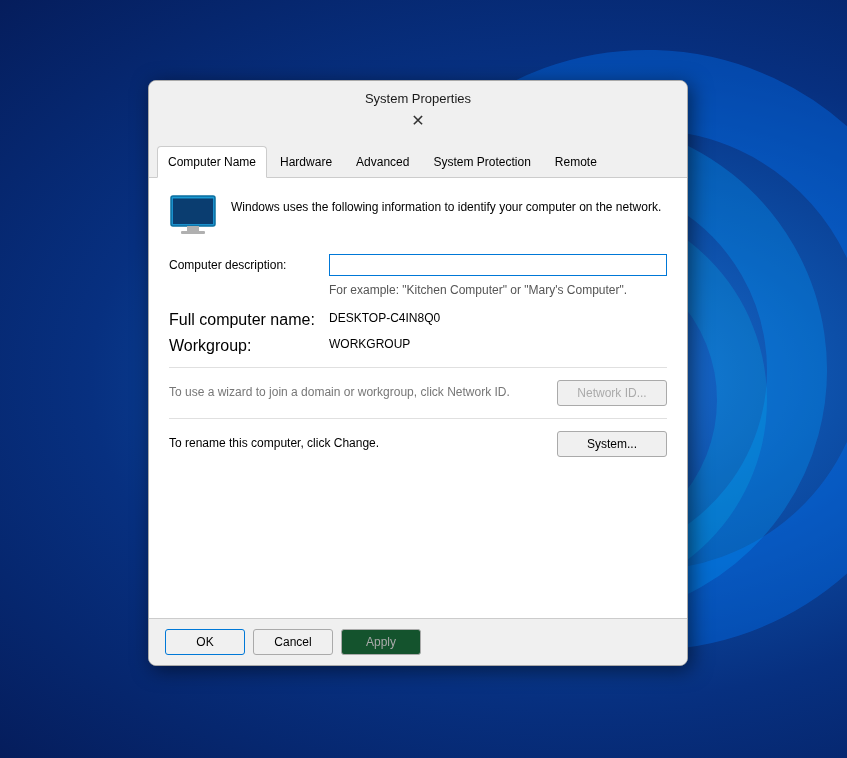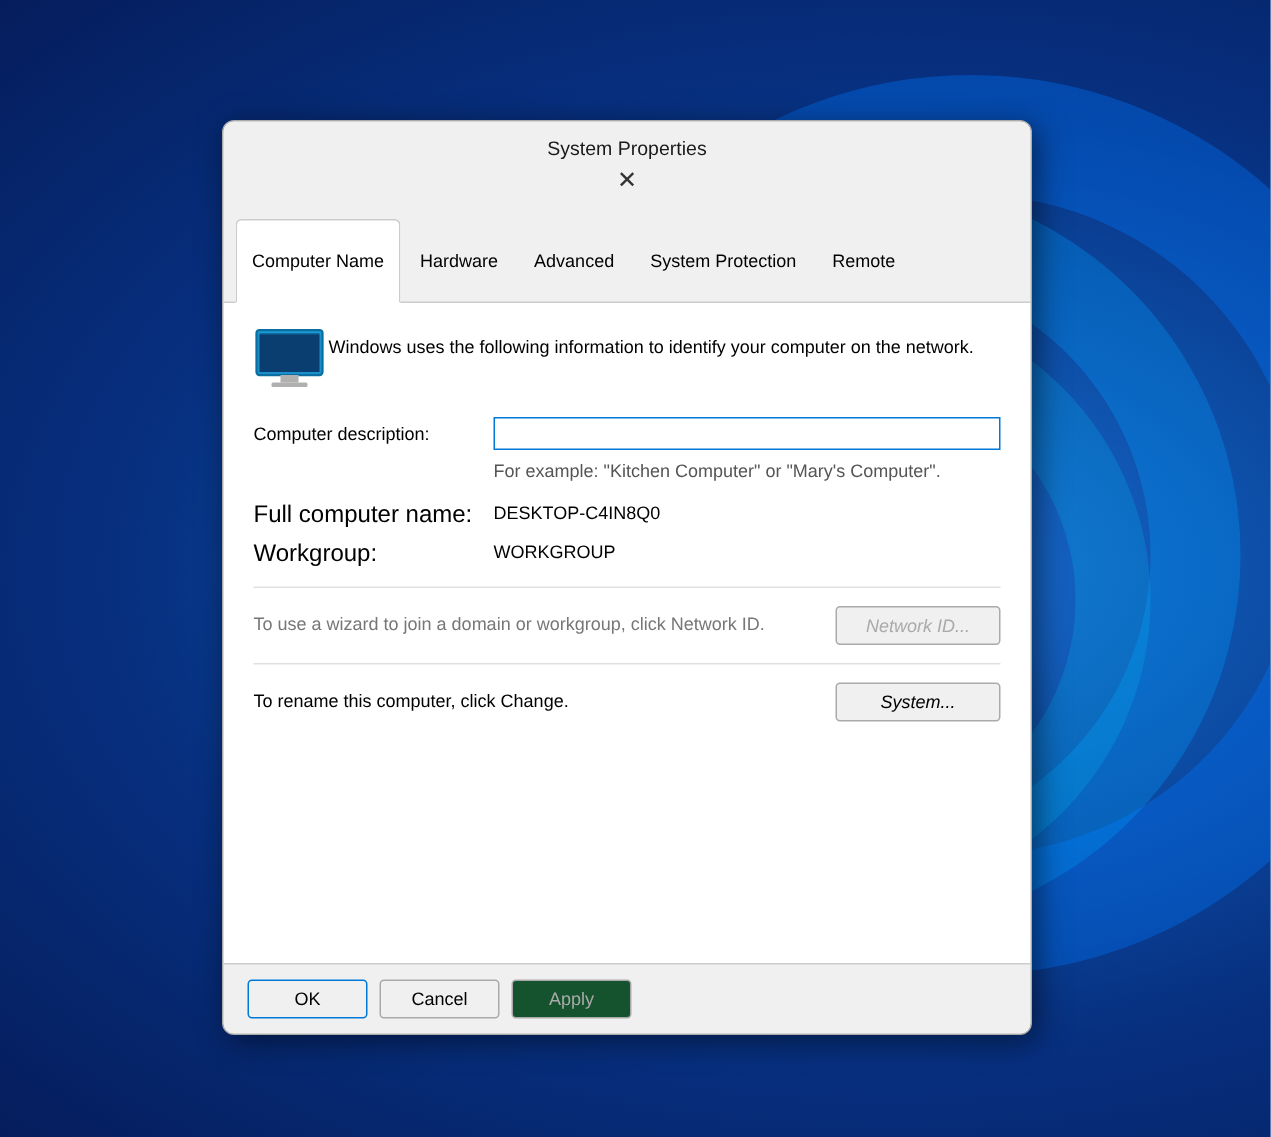--- a/index.html
+++ b/index.html
@@ -99,21 +99,21 @@
 
     .tabs {
       display: flex;
       border-bottom: 1px solid #ccc;
       background: #f0f0f0;
       padding: 0 8px;
       padding-top: 2px;
     }
 
     .tab {
-      padding: 20px 10px;
+      padding: 8px 10px;
       cursor: pointer;
       font-size: 12px;
       color: #000;
       border: 1px solid transparent;
       border-bottom: none;
       margin-right: 2px;
       border-radius: 4px 4px 0 0;
       white-space: nowrap;
       background: transparent;
     }
@@ -129,21 +129,21 @@
     .content {
       background: #fff;
       padding: 16px 20px;
       min-height: 440px;
     }
 
     .info-section {
       display: flex;
       align-items: flex-start;
       margin-bottom: 18px;
-      gap: 2px;
+      gap: 14px;
     }
 
     .monitor-icon {
       width: 48px;
       height: 42px;
       flex-shrink: 0;
     }
 
     .info-text {
       font-size: 12px;
@@ -225,21 +225,20 @@
 
     .action-btn {
       min-width: 110px;
       height: 26px;
       border: 1px solid #aaa;
       background: #f0f0f0;
       cursor: pointer;
       font-size: 12px;
       border-radius: 3px;
       padding: 0 12px;
-      font-style: italic;
     }
 
     .action-btn:disabled {
       color: #aaa;
       cursor: default;
     }
 
     .separator {
       height: 1px;
       background: #e0e0e0;

